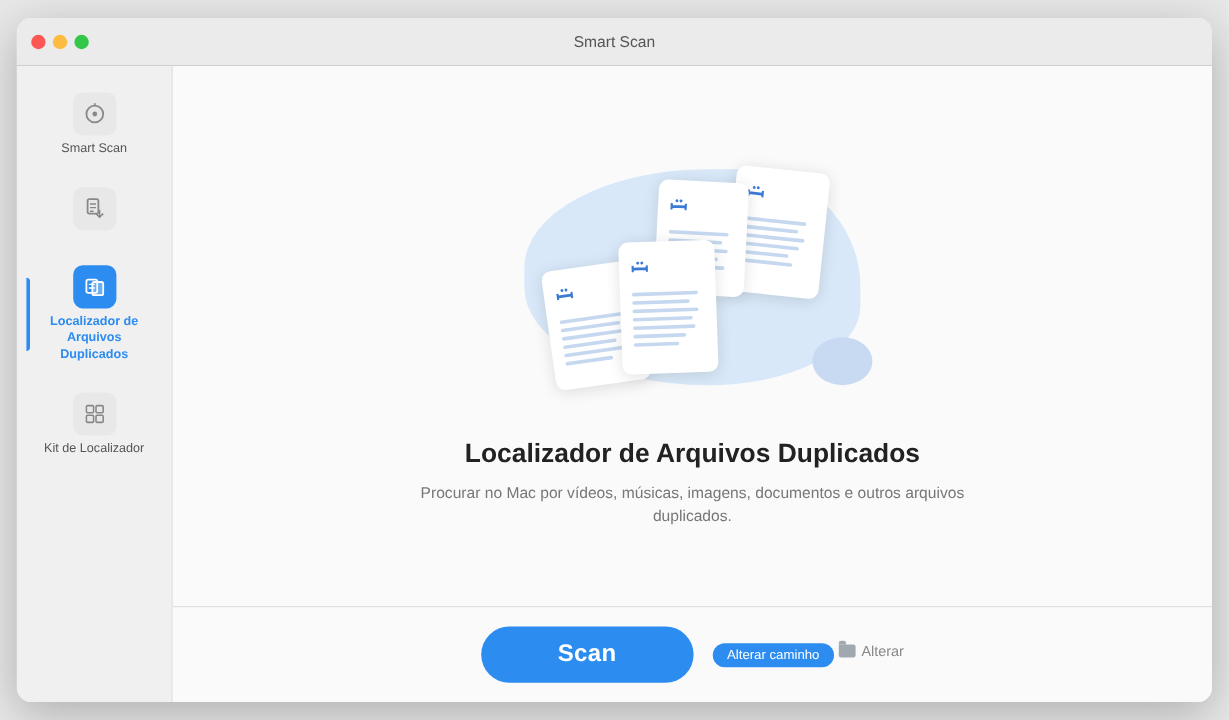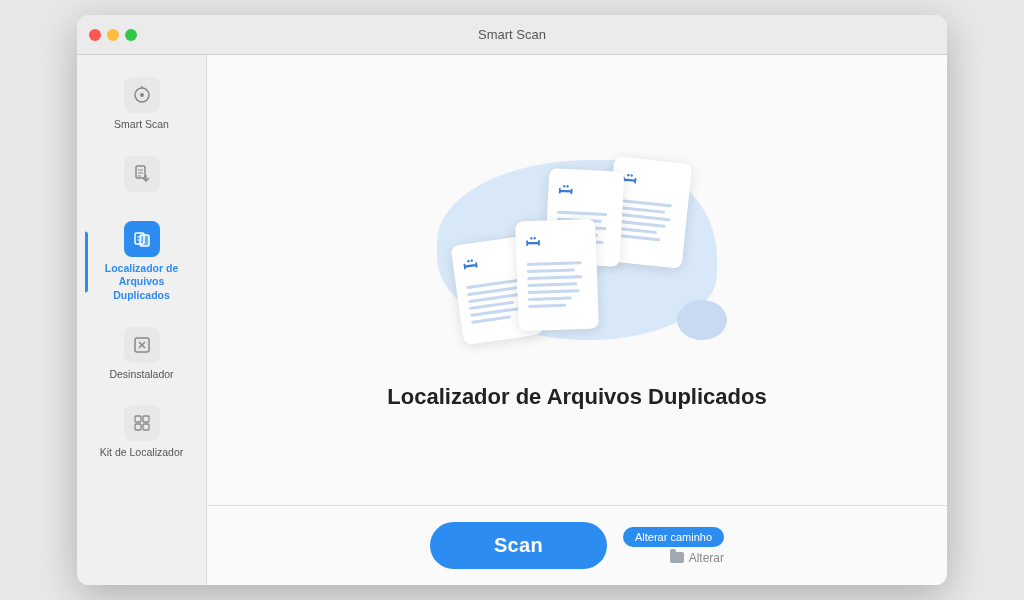--- a/index.html
+++ b/index.html
@@ -9,21 +9,21 @@
       background: #e8e8e8;
       width: 1024px;
       height: 600px;
       overflow: hidden;
       display: flex;
       align-items: center;
       justify-content: center;
     }
 
     .window {
-      width: 870px;
+      width: 996px;
       height: 570px;
       background: #f5f5f5;
       border-radius: 12px;
       box-shadow: 0 10px 40px rgba(0,0,0,0.25);
       display: flex;
       flex-direction: column;
       overflow: hidden;
     }
 
     
@@ -266,22 +266,22 @@
       border-radius: 24px;
       padding: 12px 64px;
       font-size: 20px;
       font-weight: 700;
       cursor: pointer;
       letter-spacing: 0.3px;
     }
 
     .path-info {
       display: flex;
-      flex-direction: column;
-      align-items: flex-end;
+      flex-direction: row;
+      align-items: flex-start;
       gap: 4px;
     }
 
     .change-path-btn {
       background: #2d8cf0;
       color: white;
       border: none;
       border-radius: 12px;
       padding: 4px 12px;
       font-size: 11px;
@@ -364,30 +364,20 @@
           <svg width="20" height="20" viewBox="0 0 20 20" fill="none">
             <rect x="3" y="4" width="9" height="11" rx="1.5" stroke="white" stroke-width="1.5" fill="none"></rect>
             <rect x="8" y="6" width="9" height="11" rx="1.5" stroke="white" stroke-width="1.5" fill="rgba(255,255,255,0.3)"></rect>
             <line x1="5" y1="8" x2="10" y2="8" stroke="white" stroke-width="1.2"></line>
             <line x1="5" y1="11" x2="10" y2="11" stroke="white" stroke-width="1.2"></line>
           </svg>
         </div>
         <span class="sidebar-item-label" style="color:#2d8cf0; font-weight:600;">Localizador de Arquivos Duplicados</span>
       </div>
 
-      <div class="sidebar-item">
-        <div class="sidebar-item-icon">
-          <svg width="20" height="20" viewBox="0 0 20 20" fill="none">
-            <rect x="3" y="3" width="14" height="14" rx="2" stroke="#888" stroke-width="1.5" fill="none"></rect>
-            <line x1="7" y1="7" x2="13" y2="13" stroke="#888" stroke-width="1.5"></line>
-            <line x1="13" y1="7" x2="7" y2="13" stroke="#888" stroke-width="1.5"></line>
-          </svg>
-        </div>
-        <span class="sidebar-item-label">Desinstalador</span>
-      </div>
 
 
       <div class="sidebar-item">
         <div class="sidebar-item-icon">
           <svg width="20" height="20" viewBox="0 0 20 20" fill="none">
             <rect x="3" y="3" width="6" height="6" rx="1" stroke="#888" stroke-width="1.3" fill="none"></rect>
             <rect x="11" y="3" width="6" height="6" rx="1" stroke="#888" stroke-width="1.3" fill="none"></rect>
             <rect x="3" y="11" width="6" height="6" rx="1" stroke="#888" stroke-width="1.3" fill="none"></rect>
             <rect x="11" y="11" width="6" height="6" rx="1" stroke="#888" stroke-width="1.3" fill="none"></rect>
           </svg>
@@ -440,20 +430,21 @@
             <div class="doc-line" style="width:52px;"></div>
             <div class="doc-line" style="width:46px;"></div>
             <div class="doc-line" style="width:52px;"></div>
             <div class="doc-line" style="width:48px;"></div>
             <div class="doc-line" style="width:40px;"></div>
             <div class="doc-line" style="width:44px;"></div>
           </div>
         </div>
 
         <h2 class="content-title">Localizador de Arquivos Duplicados</h2>
+        <p class="content-subtitle">Procurar no Mac por vídeos, músicas, imagens, documentos e outros arquivos duplicados.</p>
       </div>
 
       <div class="bottom-bar">
         <button class="scan-button">Scan</button>
         <div class="path-info">
           <button class="change-path-btn">Alterar caminho</button>
           <div class="path-location">
             <span class="folder-icon-small"></span>
             <span>Alterar</span>
           </div>

